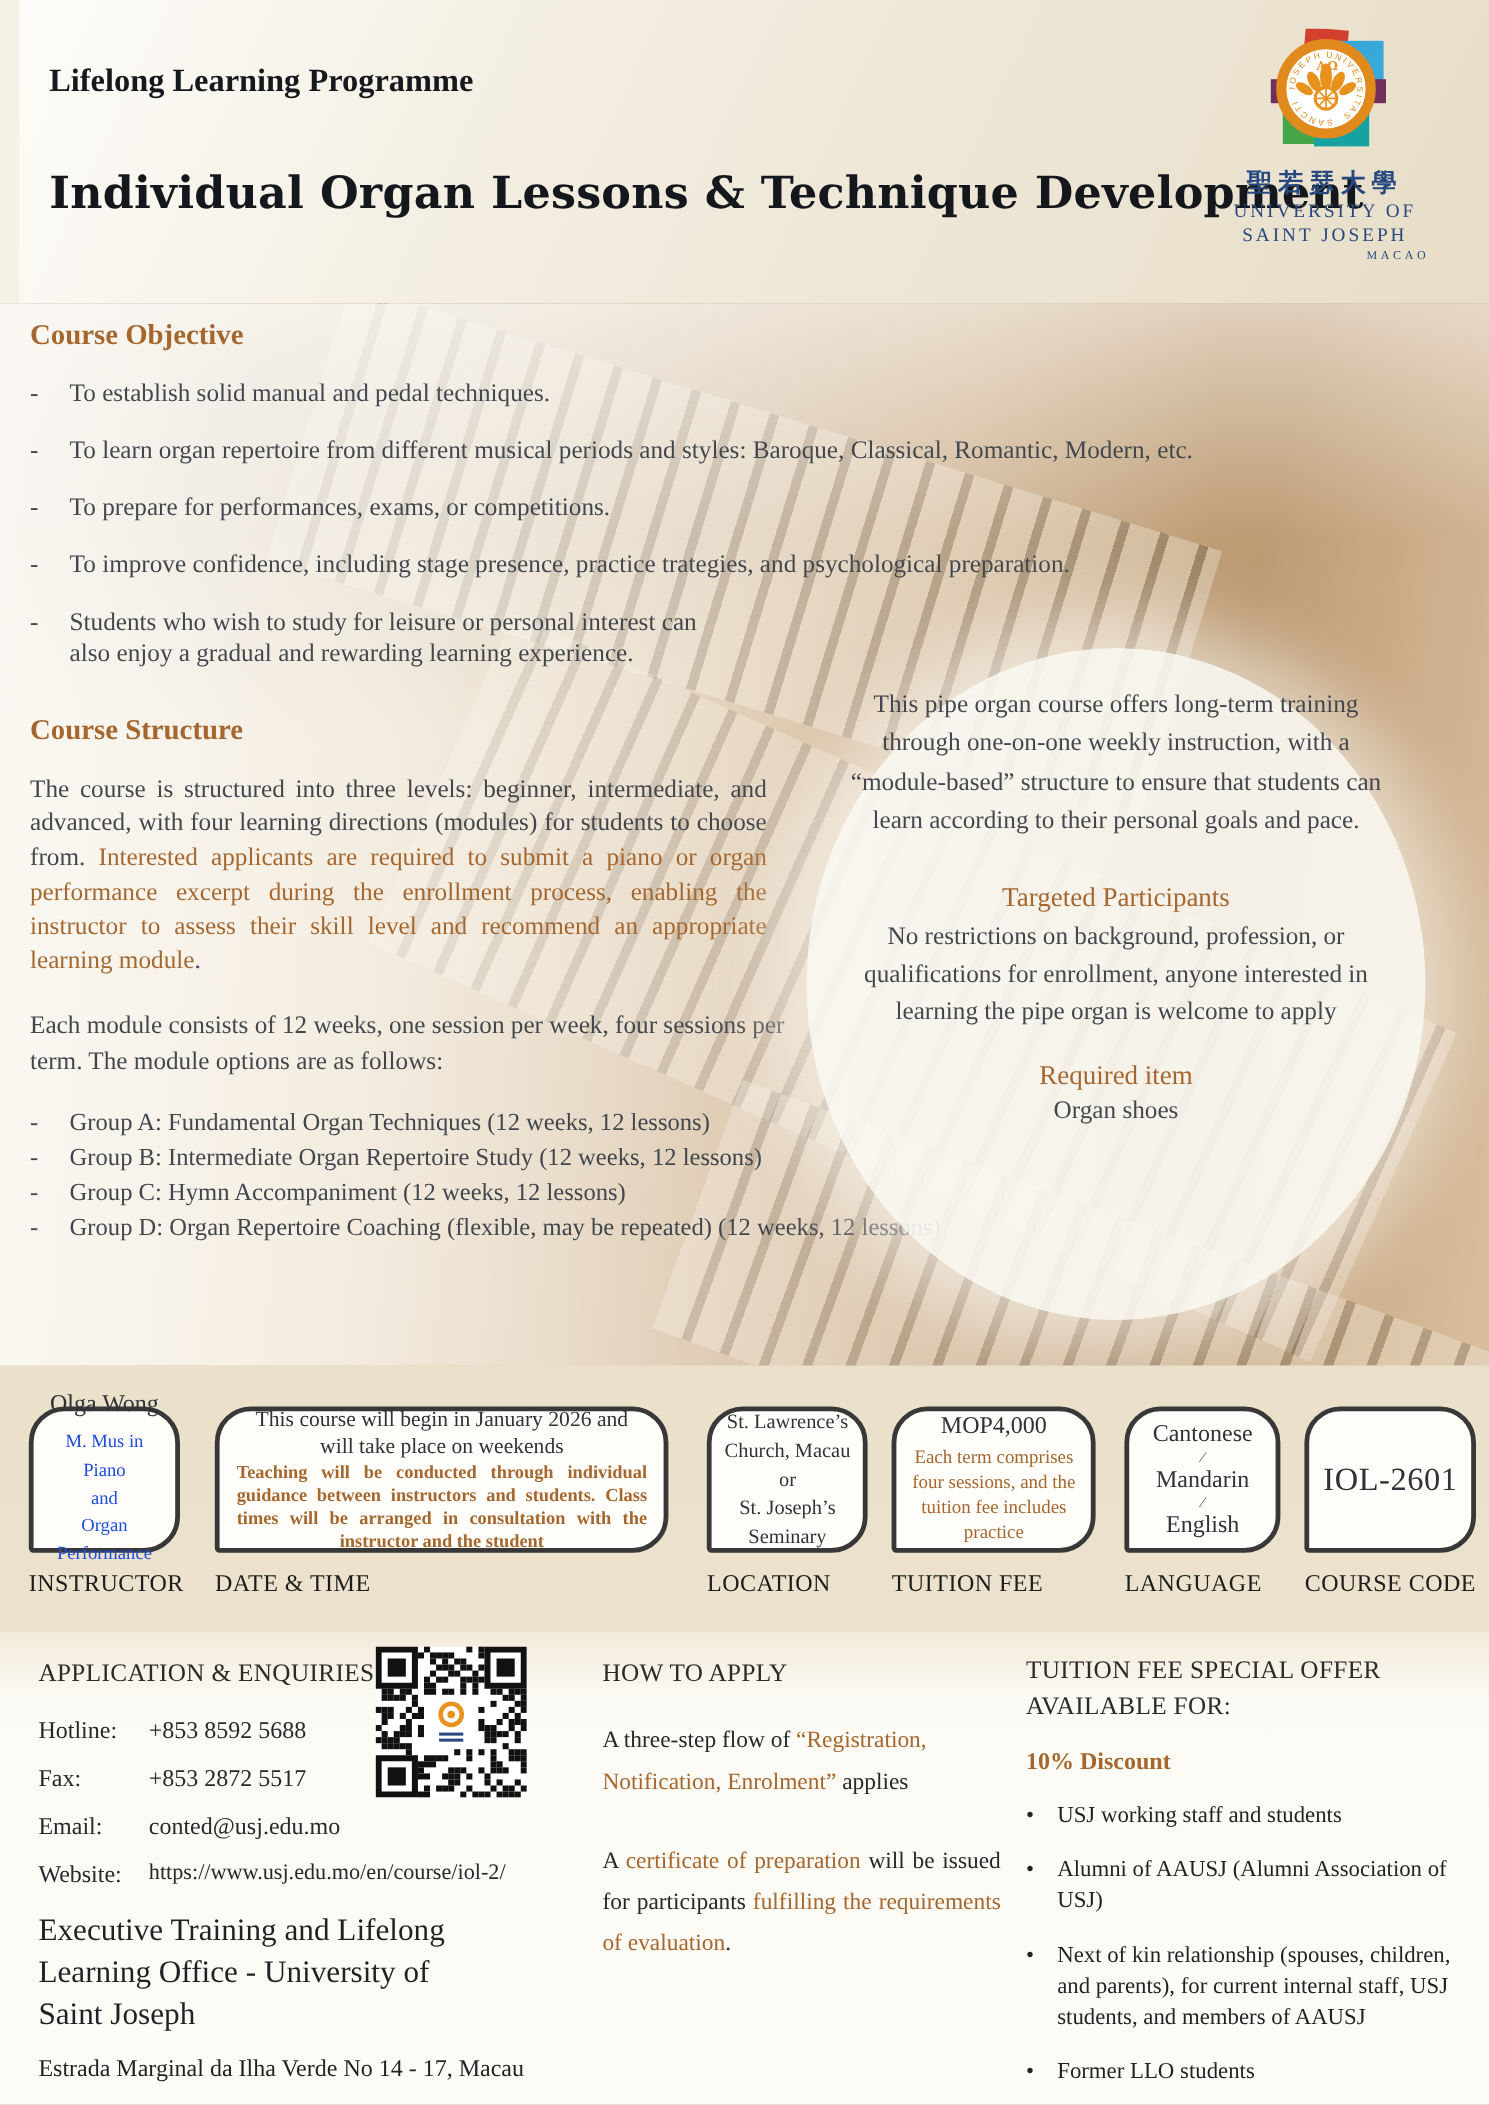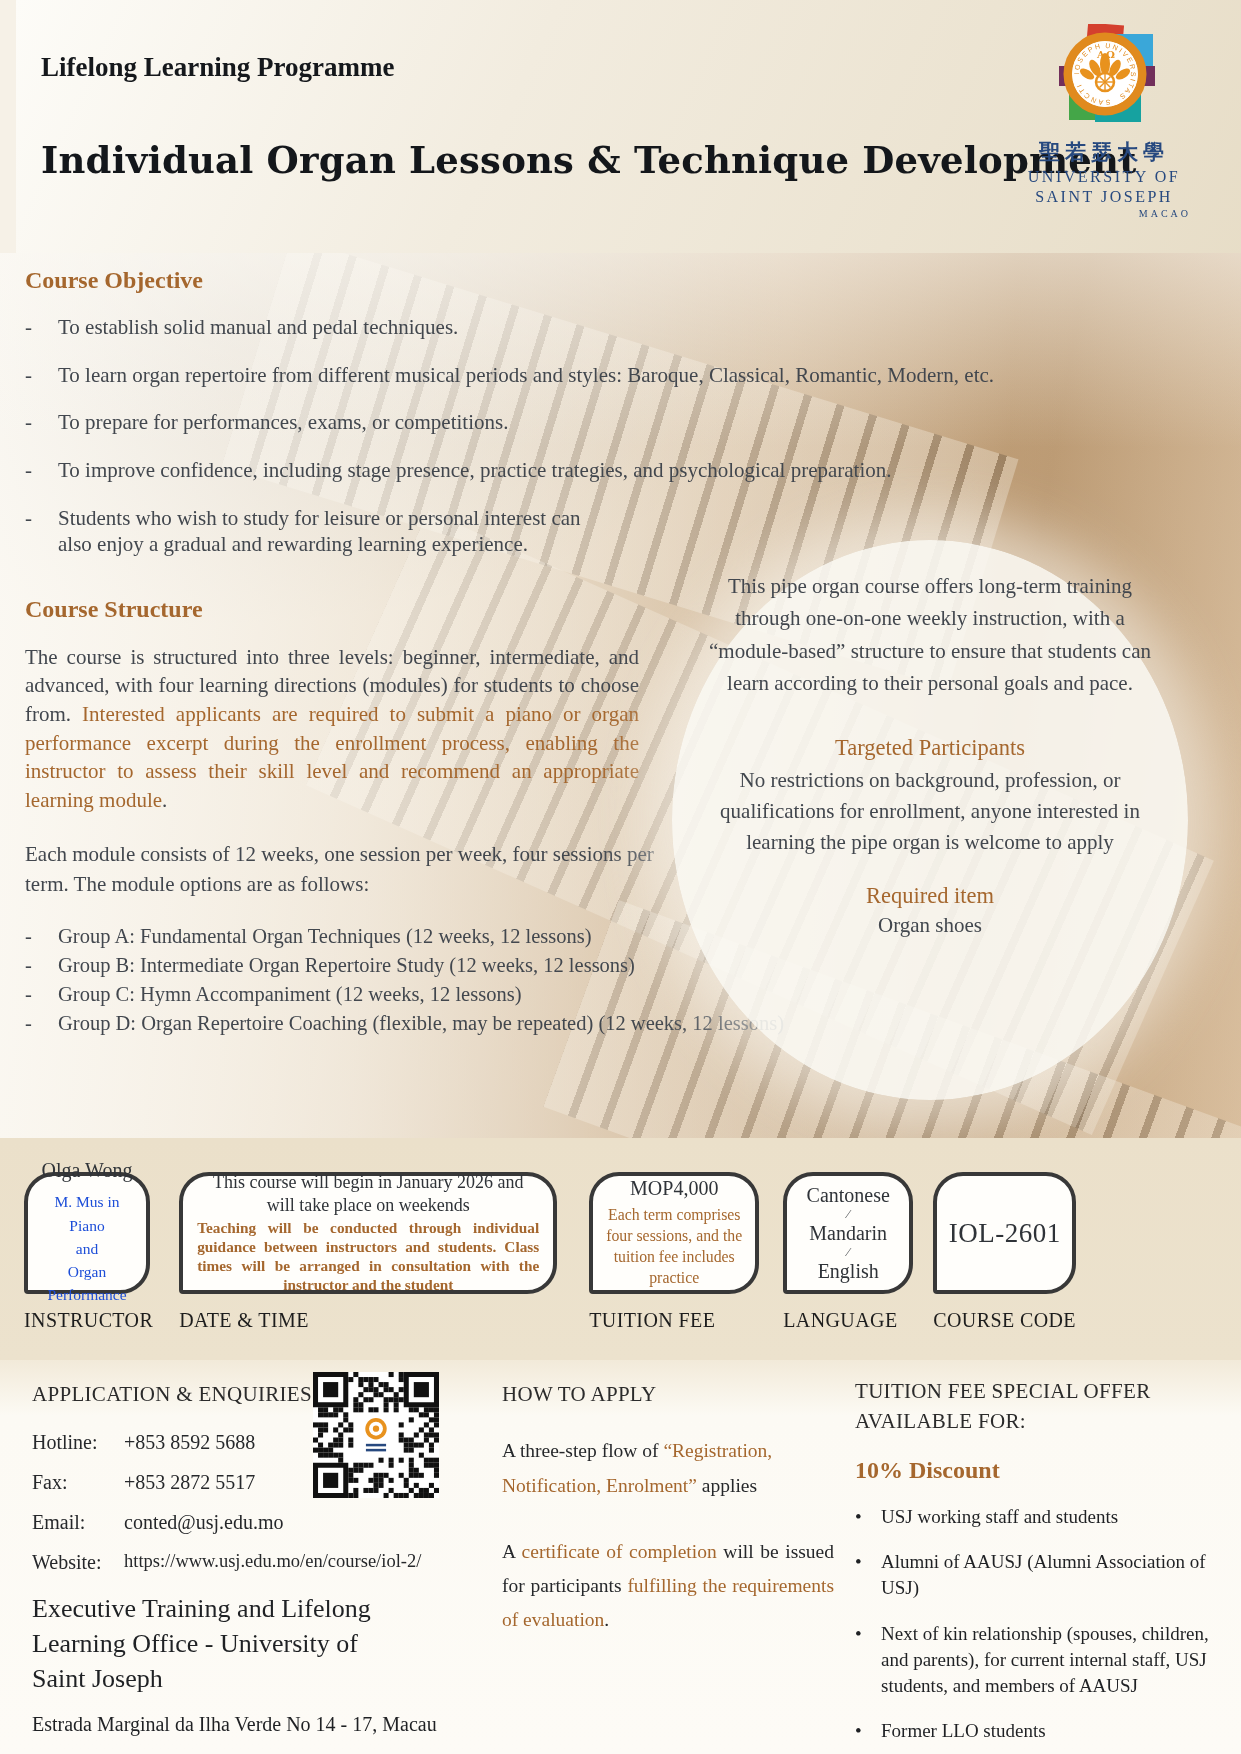--- a/index.html
+++ b/index.html
@@ -84,21 +84,21 @@
   .c-row.website .val{font-size:18.5px;}
   .office{font-size:26px;line-height:1.35;width:350px;margin-top:6px;color:#1f2124;}
   .address{font-size:20px;margin-top:17px;color:#1f2124;}
   .hours{font-size:20px;margin-top:17px;color:#1f2124;line-height:1.3;}
   .qr{position:absolute;left:313px;top:12px;width:126px;height:126px;}
   .col2{position:absolute;left:502px;top:22px;width:332px;}
   .apply-p1{margin-top:26px;font-size:19.5px;line-height:1.8;color:#26282b;}
   .apply-p2{margin-top:32px;font-size:19.5px;line-height:1.75;color:#26282b;text-align:justify;}
   .col3{position:absolute;left:855px;top:16px;width:368px;}
   .col3 .b-head{line-height:1.45;}
-  .discount{margin-top:20px;font-size:24px;font-weight:bold;color:#a5672e;}
+  .discount{margin-top:20px;font-size:20px;font-weight:bold;color:#a5672e;}
   .offer-list{margin-top:20px;}
   .offer-item{display:flex;font-size:19px;line-height:1.38;color:#1f2124;margin-bottom:19px;}
   .offer-item .bullet{width:26px;flex:0 0 26px;font-size:19px;}
 </style>
 </head>
 <body>
 
 <div id="poster">
 
   <div class="header">
@@ -230,20 +230,30 @@
 
       <div class="cardwrap g2">
         <div class="card w-date">
           <div class="date-line">This course will begin in January 2026 and</div>
           <div class="date-line">will take place on weekends</div>
           <div class="date-note">Teaching will be conducted through individual guidance between instructors and students. Class times will be arranged in consultation with the instructor and the student</div>
         </div>
         <div class="card-label">DATE &amp; TIME</div>
       </div>
 
+      <div class="cardwrap g3">
+        <div class="card w-loc">
+          <div class="loc-line">St. Lawrence’s</div>
+          <div class="loc-line">Church, Macau</div>
+          <div class="loc-line">or</div>
+          <div class="loc-line">St. Joseph’s</div>
+          <div class="loc-line">Seminary</div>
+        </div>
+        <div class="card-label">LOCATION</div>
+      </div>
 
       <div class="cardwrap g4">
         <div class="card w-tui">
           <div class="fee">MOP4,000</div>
           <div class="fee-note">Each term comprises four sessions, and the tuition fee includes practice</div>
         </div>
         <div class="card-label">TUITION FEE</div>
       </div>
 
       <div class="cardwrap g5">
@@ -491,21 +501,21 @@
       <circle cx="50" cy="45" r="8.5" fill="#e8921e"></circle>
       <circle cx="50" cy="45" r="5.5" fill="#ffffff"></circle>
       <circle cx="50" cy="45" r="2.5" fill="#e8921e"></circle>
       <rect x="42" y="57" width="16" height="2" fill="#27497f"></rect>
       <rect x="42" y="61" width="16" height="2" fill="#27497f"></rect>
     </svg>
 
     <div class="col2">
       <div class="b-head">HOW TO APPLY</div>
       <p class="apply-p1"><span>A three-step flow of </span><span class="brown">“Registration, Notification, Enrolment”</span><span> applies</span></p>
-      <p class="apply-p2"><span>A </span><span class="brown">certificate of completion</span><span> will be issued for participants </span><span class="brown">fulfilling the requirements of evaluation</span><span>.</span></p>
+      <p class="apply-p2"><span>A </span><span class="brown">certificate of preparation</span><span> will be issued for participants </span><span class="brown">fulfilling the requirements of evaluation</span><span>.</span></p>
     </div>
 
     <div class="col3">
       <div class="b-head">TUITION FEE SPECIAL OFFER AVAILABLE FOR:</div>
       <div class="discount">10% Discount</div>
       <div class="offer-list">
         <div class="offer-item">
             <span class="bullet">•</span>
             <span>USJ working staff and students</span>
           </div>

